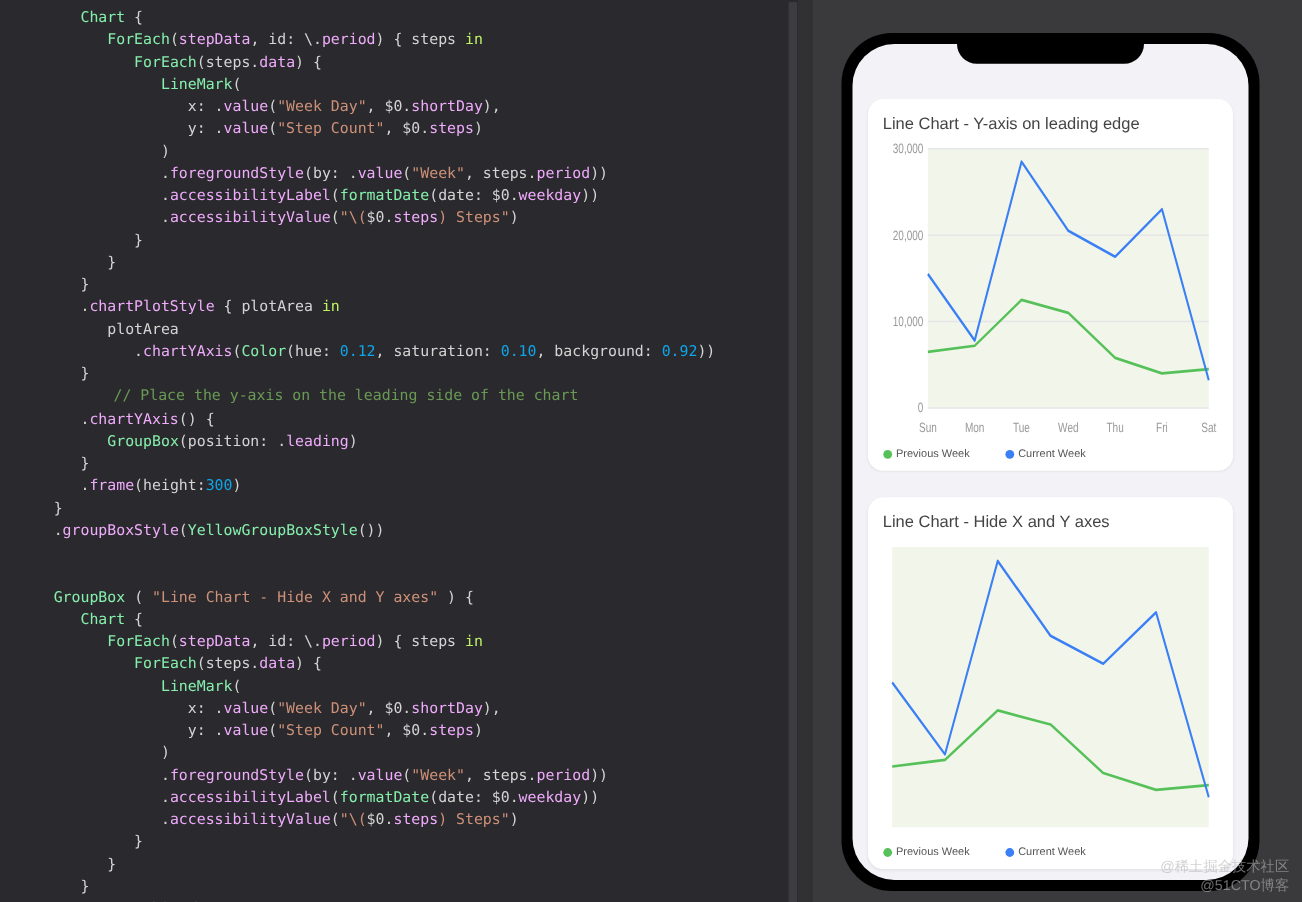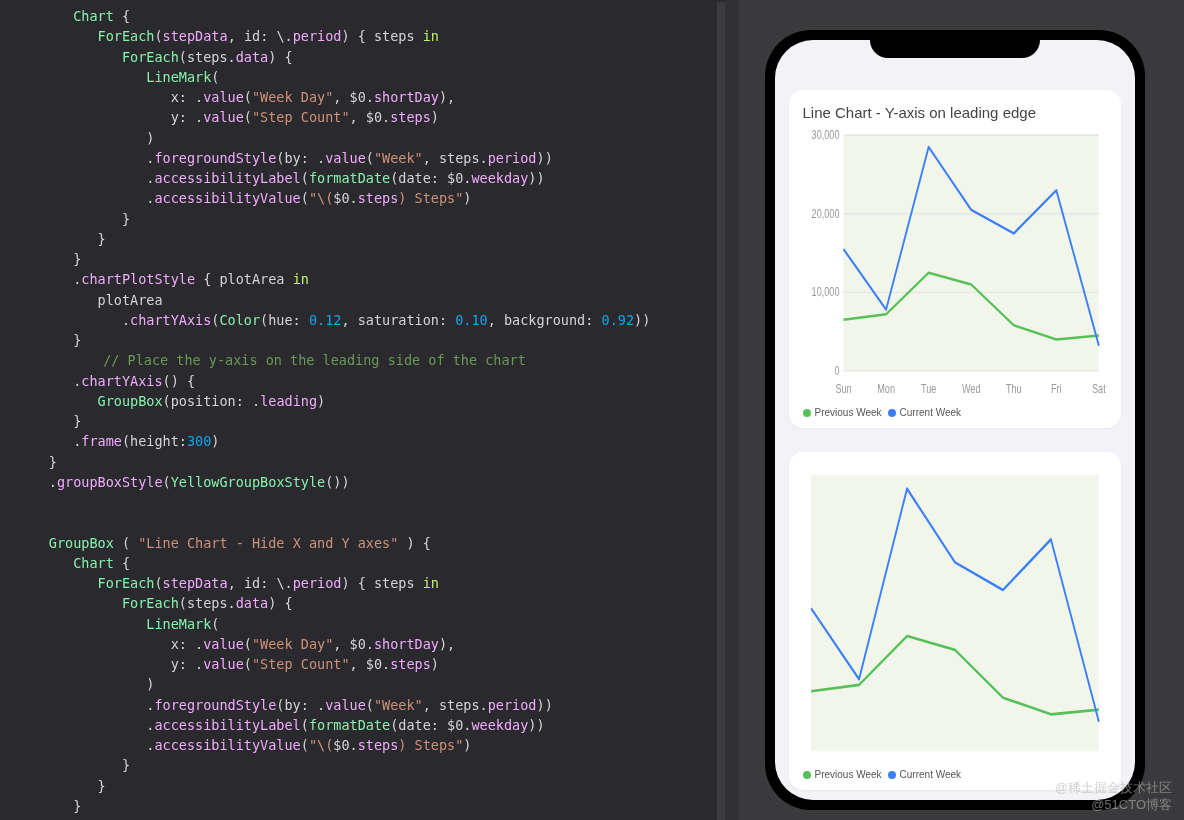--- a/index.html
+++ b/index.html
@@ -83,21 +83,21 @@
 }
 .card h3 {
   font-size: 15px; font-weight: 500; color: #444;
   margin-bottom: 6px;
 }
 .chart {
   flex: 1; position: relative;
 }
 .chart svg { width: 100%; height: 100%; }
 .legend {
-  display: flex; gap: 6px; font-size: 10px; color: #555;
+  display: flex; gap: 32px; font-size: 10px; color: #555;
   margin-top: 6px;
 }
 .legend span { display: flex; align-items: center; gap: 4px; }
 .swatch { width: 8px; height: 8px; border-radius: 50%; }
 .sw-prev { background: #56c159; }
 .sw-curr { background: #3b7ff6; }
 
 .axis-text { font-size: 9px; fill: #999; }
 .grid-line { stroke: #e6e6e6; stroke-width: 1; }
 .plot-bg   { fill: #f1f5ea; }
@@ -197,20 +197,21 @@
                 <b style="font-weight:400">Previous Week</b>
               </span>
             <span>
                 <i class="swatch sw-curr"></i>
                 <b style="font-weight:400">Current Week</b>
               </span>
           </div>
         </div>
 
         <div class="card">
+          <h3>Line Chart - Hide X and Y axes</h3>
           <div class="chart">
             <svg viewBox="0 0 300 200" preserveAspectRatio="none" id="chart2">
                 <rect class="plot-bg" x="8" y="6" width="284" height="186"></rect>
                 <path class="line-prev" d="M8 151.7 L55.33333333333333 147.36 L102.66666666666666 114.49999999999999 L150 123.8 L197.33333333333331 156.04 L244.66666666666669 167.20000000000002 L292 164.1 "></path>
                 <path class="line-curr" d="M8 95.89999999999999 L55.33333333333333 143.64 L102.66666666666666 15.300000000000008 L150 64.9 L197.33333333333331 83.5 L244.66666666666669 49.39999999999999 L292 172.16 "></path>
               </svg>
           </div>
           <div class="legend">
             <span>
                 <i class="swatch sw-prev"></i>

